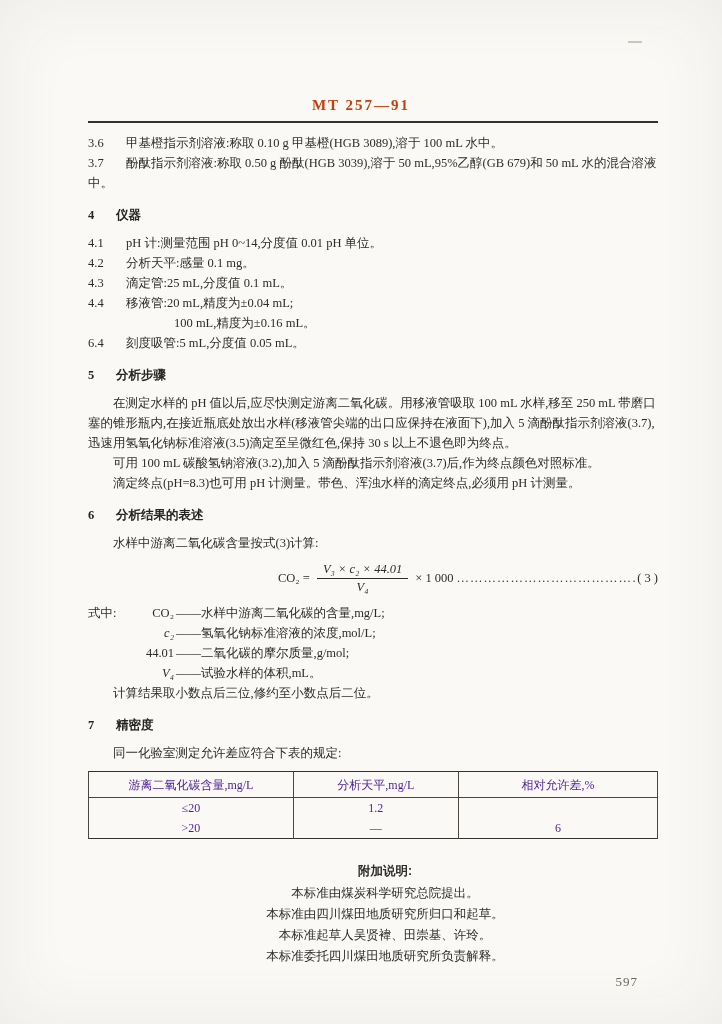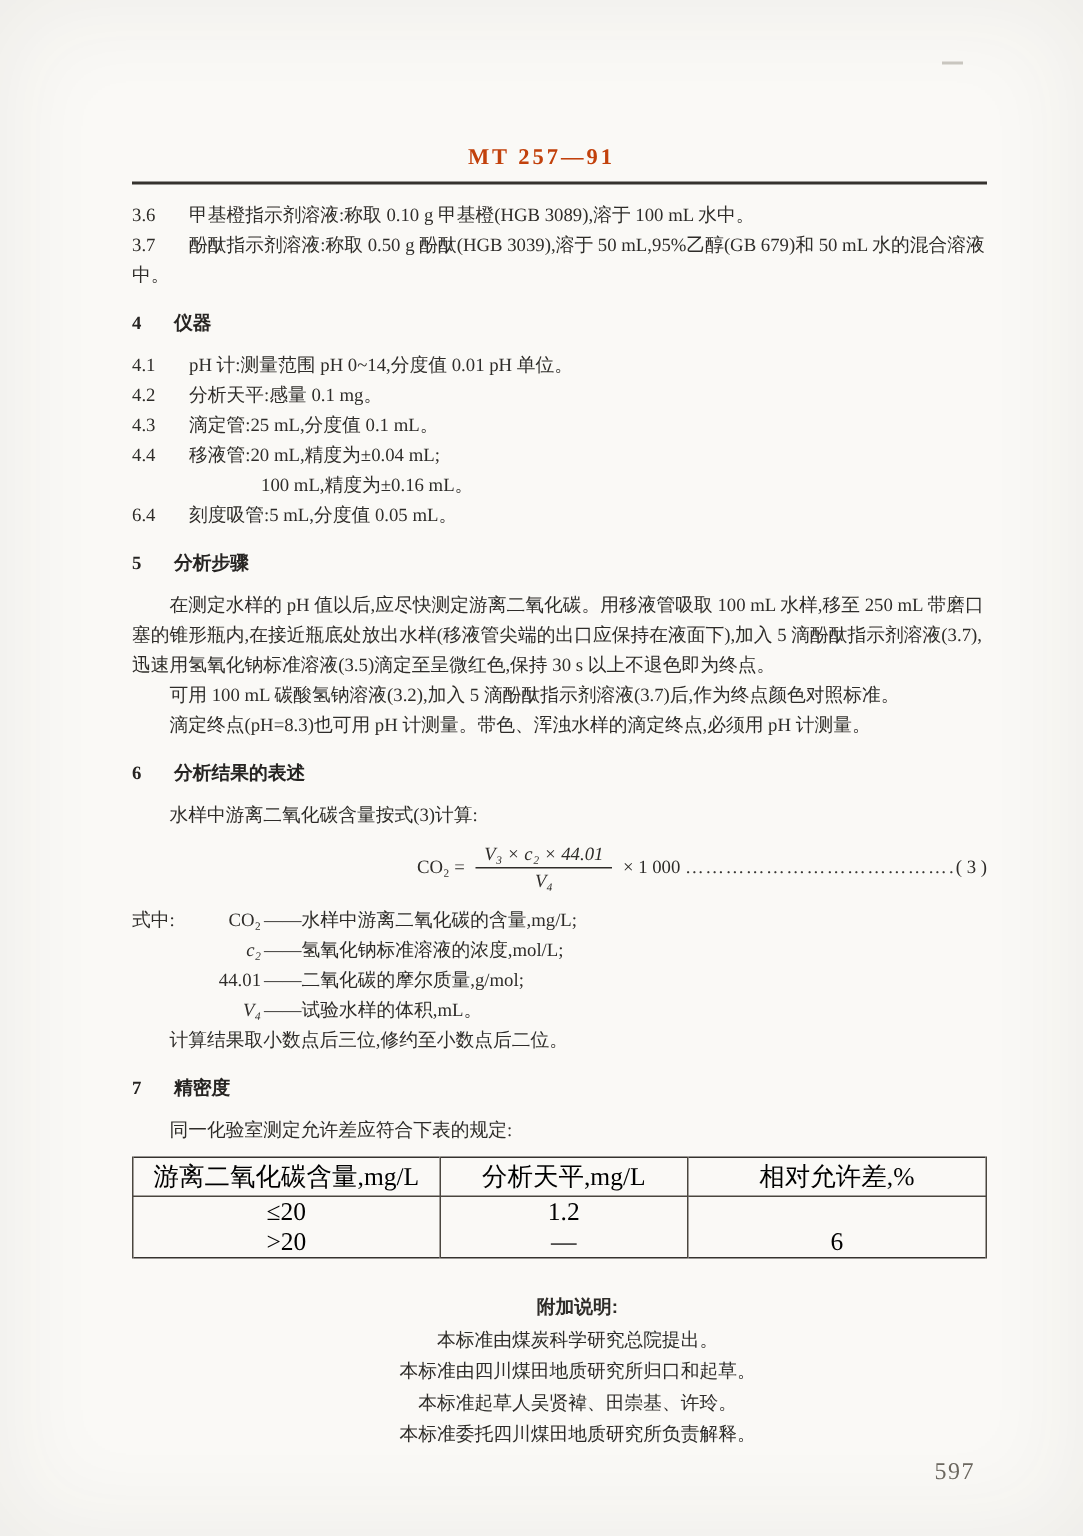--- a/index.html
+++ b/index.html
@@ -46,37 +46,37 @@
   .f-dots { flex:1 1 auto; overflow:hidden; white-space:nowrap; letter-spacing:1px; color:#3a3834; padding:0 3px; }
   .f-no { flex:0 0 auto; }
   .where-line { margin:0; display:flex; }
   .w-label { flex:0 0 34px; }
   .w-term { flex:0 0 52px; text-align:right; padding-right:2px; }
   .w-term.var { font-style:italic; }
   .w-desc { flex:1 1 auto; }
   .closing { margin:0; text-indent:2em; }
   .ptable {
     width:100%; border-collapse:collapse; margin-top:8px;
-    font-size:17px; color:#000000;
+    font-size:12px; color:#4c1d95;
   }
   .ptable th, .ptable td {
     border-left:1px solid #4a463f; border-right:1px solid #4a463f;
     text-align:center; font-weight:normal; padding:0 4px;
   }
   .ptable thead tr { height:26px; }
   .ptable tbody tr { height:20px; }
   .ptable { border-top:1.6px solid #35322e; border-bottom:1.6px solid #35322e; }
   .ptable thead th { border-bottom:1px solid #4a463f; }
   .col1 { width:36%; } .col2 { width:29%; } .col3 { width:35%; }
   .notes { margin-top:22px; margin-left:24px;text-align:center; }
   .notes-title { font-weight:bold; margin:0 0 2px 0; font-family:"Liberation Sans","DejaVu Sans",sans-serif; font-size:12.5px; }
   .note-line { margin:0; line-height:21px; }
   .page-number {
-    position:absolute; right:72px; bottom:32px;
-    font-size:16px; color:#6b675f; letter-spacing:1px;
+    position:absolute; right:84px; bottom:32px;
+    font-size:13px; color:#6b675f; letter-spacing:1px;
   }
   .scan-artifact {
     position:absolute; top:41px; right:80px;
     width:14px; height:2px; background:#c9c6bf;
   }
 </style>
 </head>
 <body>
 
 <div class="page">

